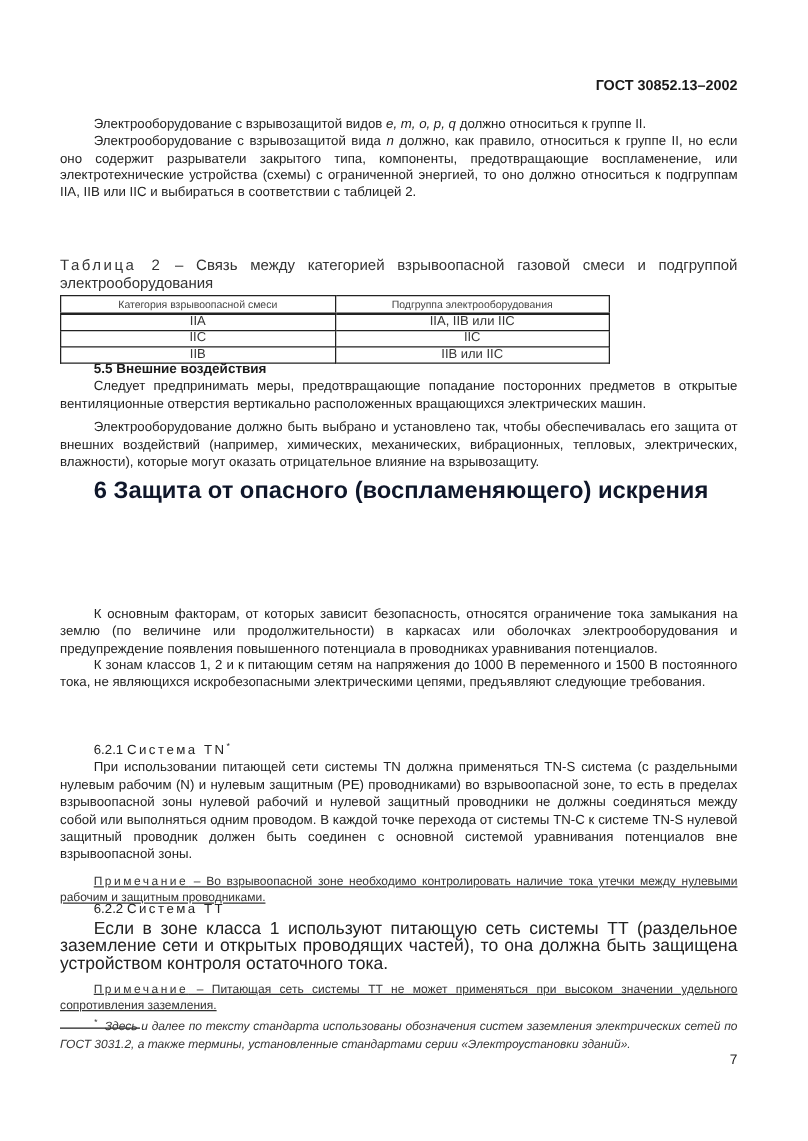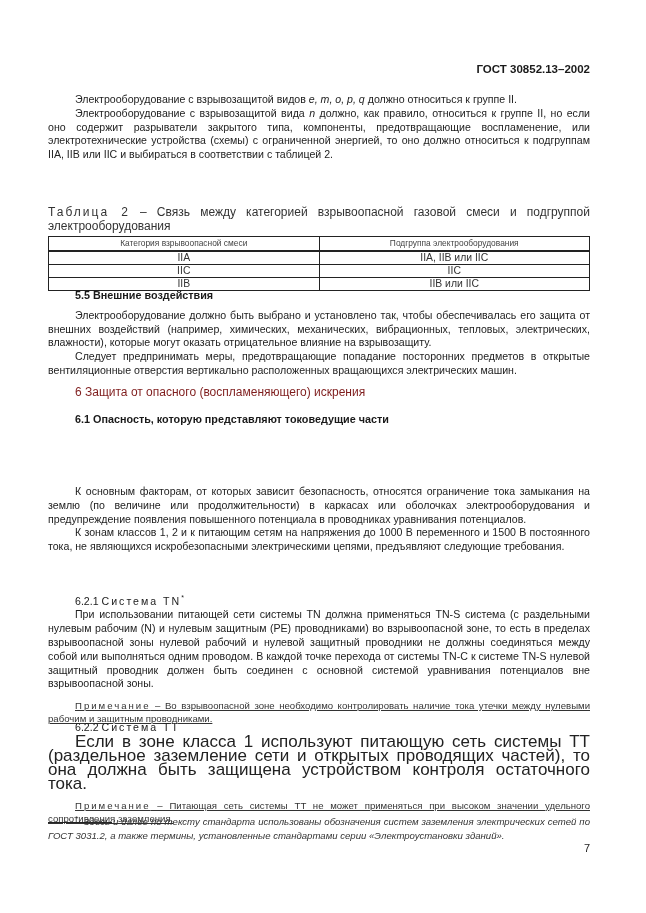--- a/index.html
+++ b/index.html
@@ -10,24 +10,24 @@
   .page { position: absolute; left: 48px; top: 0; width: 542px; }
   .header-code {
     position: absolute; right: 56px; top: 63px; font-weight: bold; font-size: 11.5px; color: #1a1a1a;
   }
   p { margin: 0; line-height: 13.8px; text-align: justify; }
   .indent { text-indent: 27px; }
   .block { position: absolute; left: 0; width: 542px; }
   .it { font-style: italic; }
   .b { font-weight: bold; }
   .h-sub { font-weight: bold; font-size: 10.8px; padding-left: 27px; color: #1a1a1a; }
-  .h-main { font-weight: normal; font-size: 12px; padding-left: 27px; color: #7f1d1d; }
+  .h-main { font-weight: bold; font-size: 19px; padding-left: 27px; color: #0f172a; }
   .spaced { letter-spacing: 2px; }
   .caption { font-size: 12px; color: #333; }
-  table.t2 { border-collapse: collapse; width: 542px; font-size: 10.4px; color: #333; }
+  table.t2 { border-collapse: collapse; width: 440px; font-size: 10.4px; color: #333; }
   table.t2 td { border: 1px solid #222; text-align: center; height: 12px; padding: 0; line-height: 12px; }
   table.t2 tr.head td { font-size: 8.4px; color: #444; height: 13px; border-bottom: 2px solid #222; }
   .note { font-size: 9.6px; line-height: 13px; color: #333; text-decoration: underline; }
   .footnote-rule { position: absolute; left: 0; top: 822px; width: 64px; border-top: 1px solid #222; }
   .footnote { font-size: 9.6px; line-height: 13.5px; font-style: italic; color: #333; }
   .page-num { position: absolute; right: 56px; top: 842px; font-size: 11px; color: #222; }
   sup { font-size: 7px; }
 </style>
 </head>
 <body>
@@ -60,30 +60,29 @@
       <tr>
         <td>IIB</td>
         <td>IIB или IIC</td>
       </tr>
     </tbody>
       </table>
   </div>
 
   <div class="block" style="top:289px;">
     <p class="h-sub">5.5 Внешние воздействия</p>
+    <p class="indent">Следует предпринимать меры, предотвращающие попадание посторонних предметов в открытые вентиляционные отверстия вертикально расположенных вращающихся электрических машин.</p>
     <p class="indent" style="margin-top:6px;">Электрооборудование должно быть выбрано и установлено так, чтобы обеспечивалась его защита от внешних воздействий (например, химических, механических, вибрационных, тепловых, электрических, влажности), которые могут оказать отрицательное влияние на взрывозащиту.</p>
-    <p class="indent">Следует предпринимать меры, предотвращающие попадание посторонних предметов в открытые вентиляционные отверстия вертикально расположенных вращающихся электрических машин.</p>
   </div>
 
   <div class="block" style="top:386px;">
     <p class="h-main">6 Защита от опасного (воспламеняющего) искрения</p>
   </div>
 
   <div class="block" style="top:413px;">
-    <p class="h-sub">6.1 Опасность, которую представляют токоведущие части</p>
   </div>
 
   <div class="block" style="top:479px;">
     <p class="indent" style="margin-top:6px;">К основным факторам, от которых зависит безопасность, относятся ограничение тока замыкания на землю (по величине или продолжительности) в каркасах или оболочках электрооборудования и предупреждение появления повышенного потенциала в проводниках уравнивания потенциалов.</p>
     <p class="indent">К зонам классов 1, 2 и к питающим сетям на напряжения до 1000 В переменного и 1500 В постоянного тока, не являющихся искробезопасными электрическими цепями, предъявляют следующие требования.</p>
   </div>
 
   <div class="block" style="top:591px;">
     <p class="indent">
       <span>6.2.1</span>
@@ -91,21 +90,21 @@
     </p>
     <p class="indent">При использовании питающей сети системы TN должна применяться TN-S система (с раздельными нулевым рабочим (N) и нулевым защитным (PE) проводниками) во взрывоопасной зоне, то есть в пределах взрывоопасной зоны нулевой рабочий и нулевой защитный проводники не должны соединяться между собой или выполняться одним проводом. В каждой точке перехода от системы TN-C к системе TN-S нулевой защитный проводник должен быть соединен с основной системой уравнивания потенциалов вне взрывоопасной зоны.</p>
     <p class="indent note" style="margin-top:8px;"><span class="spaced">Примечание</span><span> – Во взрывоопасной зоне необходимо контролировать наличие тока утечки между нулевыми рабочим и защитным проводниками.</span></p>
   </div>
 
   <div class="block" style="top:721px;">
     <p class="indent">
       <span>6.2.2</span>
       <span class="spaced">Система TT</span>
     </p>
-    <p class="indent" style="font-size:17px; line-height:14px;">Если в зоне класса 1 используют питающую сеть системы TT (раздельное заземление сети и открытых проводящих частей), то она должна быть защищена устройством контроля остаточного тока.</p>
+    <p class="indent" style="font-size:14px; line-height:14px;">Если в зоне класса 1 используют питающую сеть системы TT (раздельное заземление сети и открытых проводящих частей), то она должна быть защищена устройством контроля остаточного тока.</p>
     <p class="indent note" style="margin-top:8px;"><span class="spaced">Примечание</span><span> – Питающая сеть системы TT не может применяться при высоком значении удельного сопротивления заземления.</span></p>
   </div>
 
   <div class="footnote-rule"></div>
 
   <div class="block" style="top:812px;">
     <p class="indent footnote"><sup>*</sup>&nbsp; <span>Здесь и далее по тексту стандарта использованы обозначения систем заземления электрических сетей по ГОСТ 3031.2, а также термины, установленные стандартами серии «Электроустановки зданий».</span></p>
   </div>
 </div>
 

